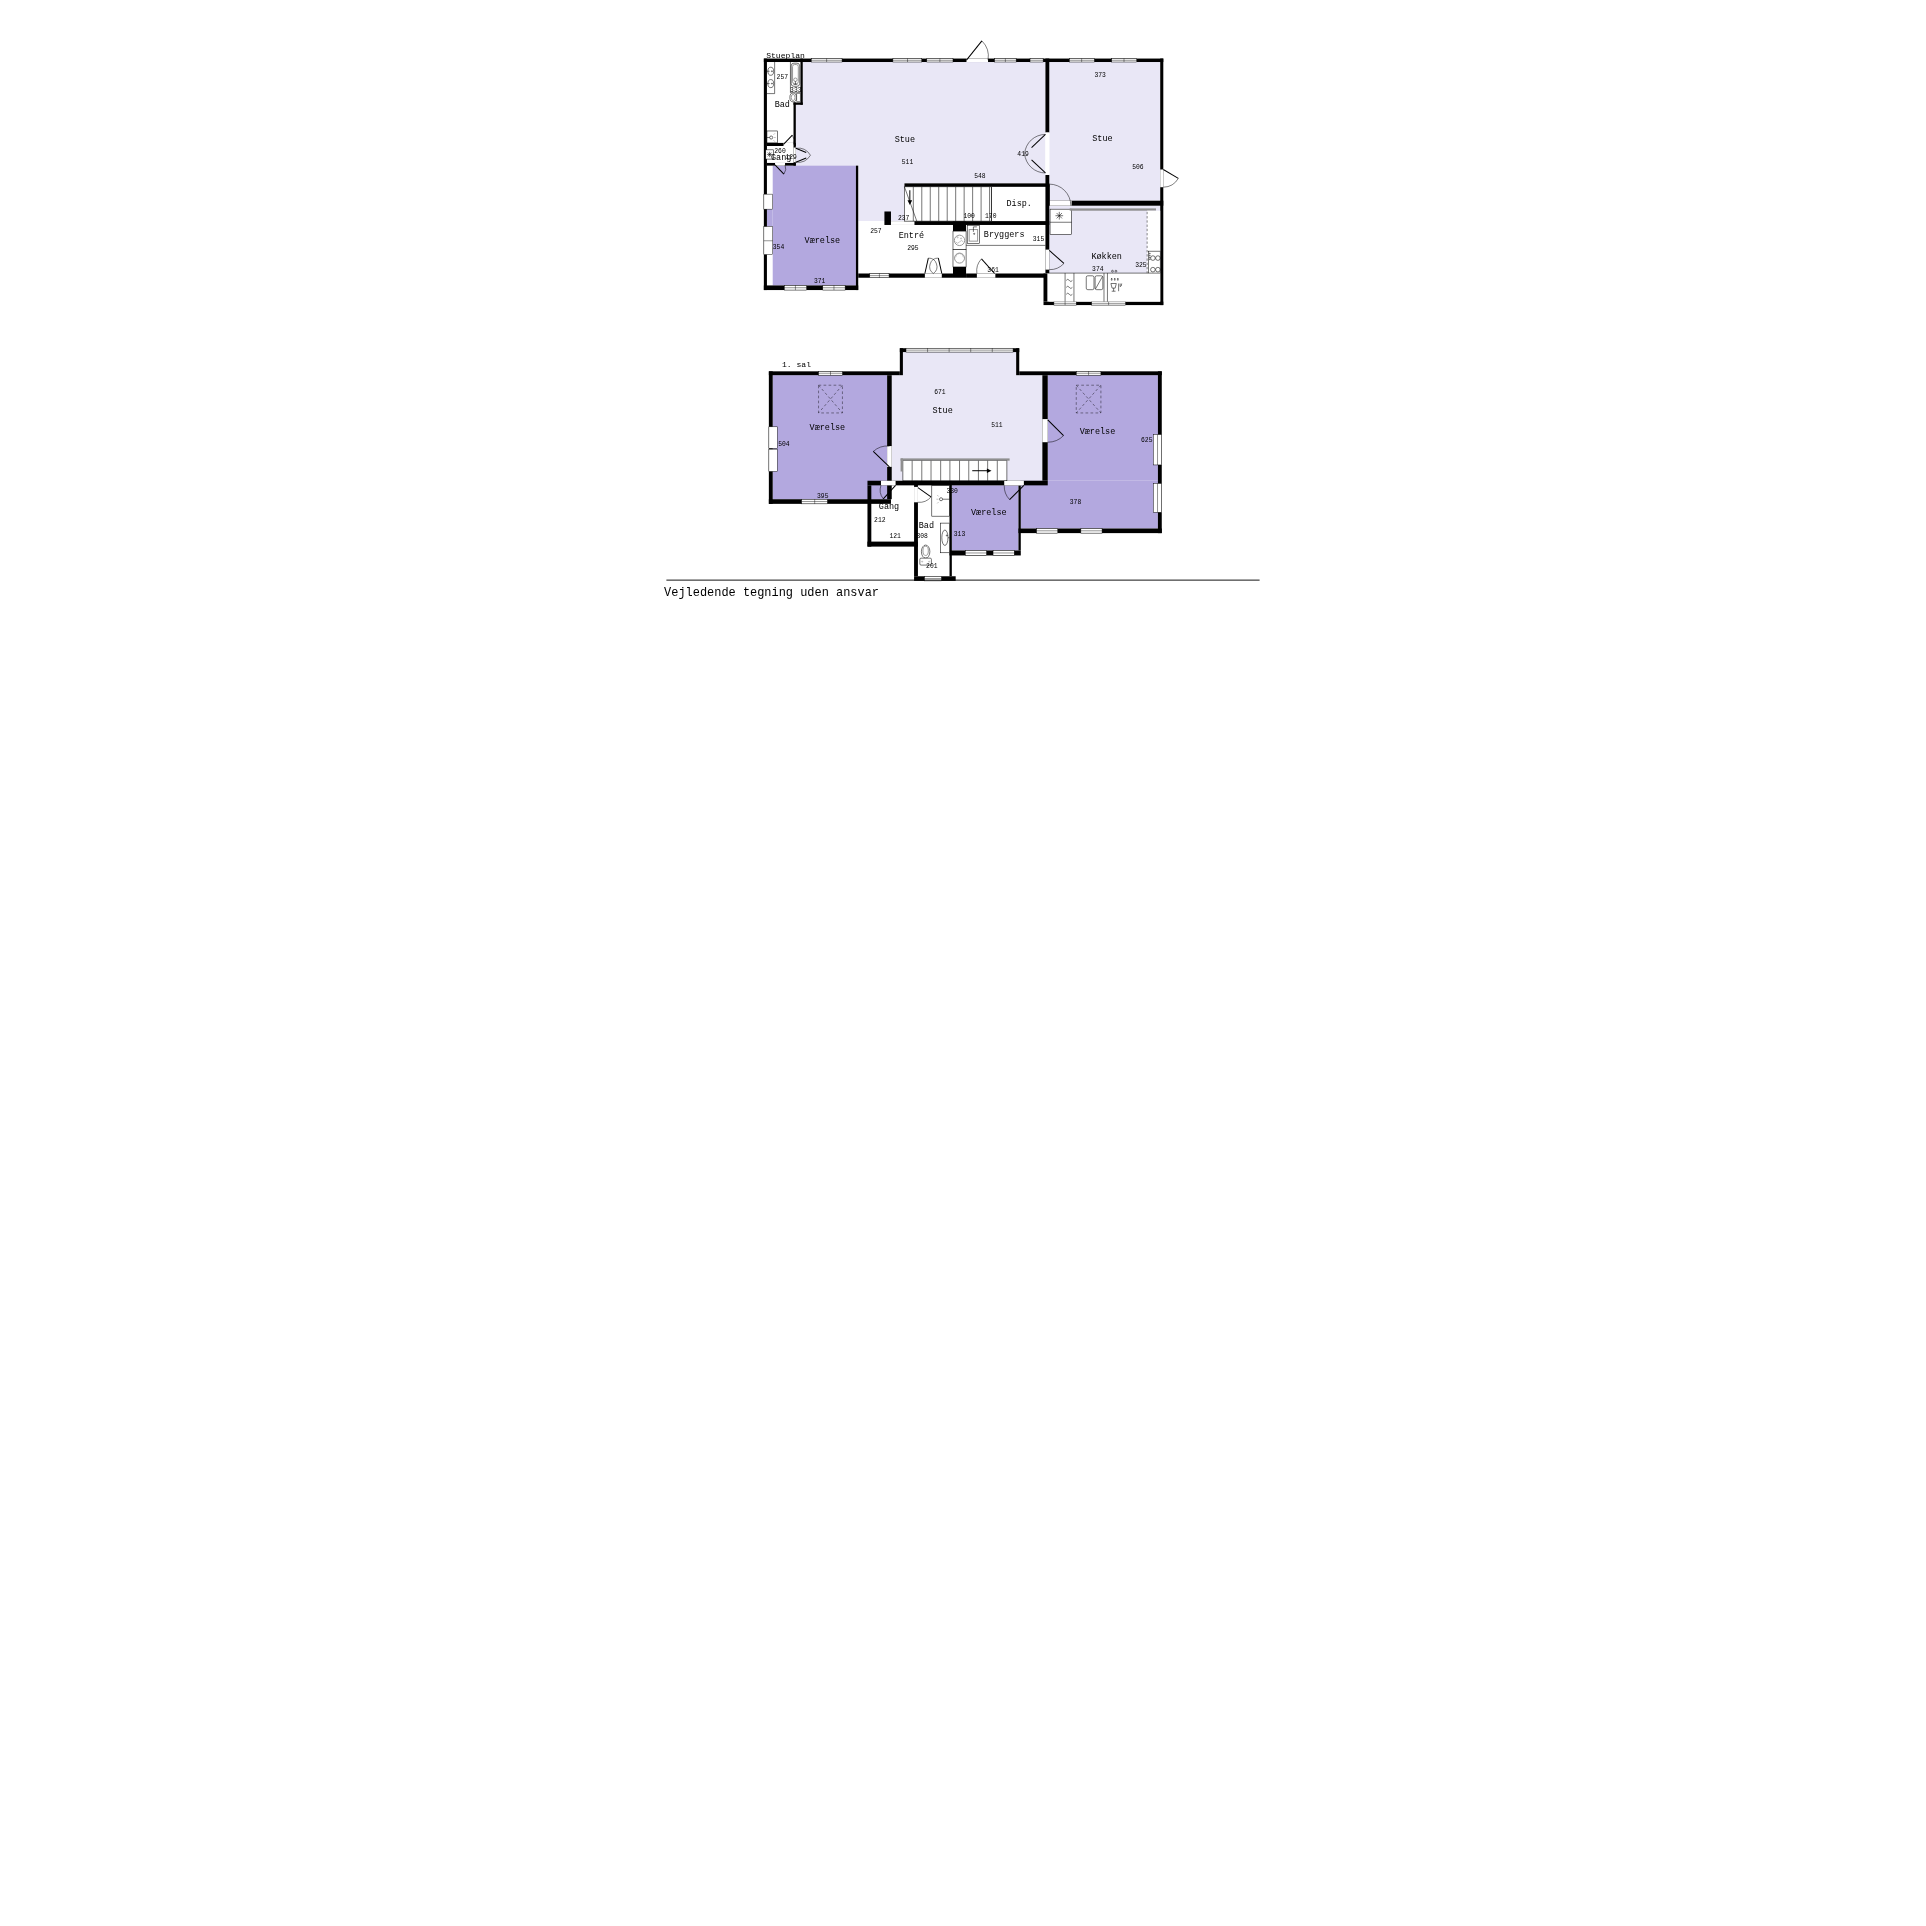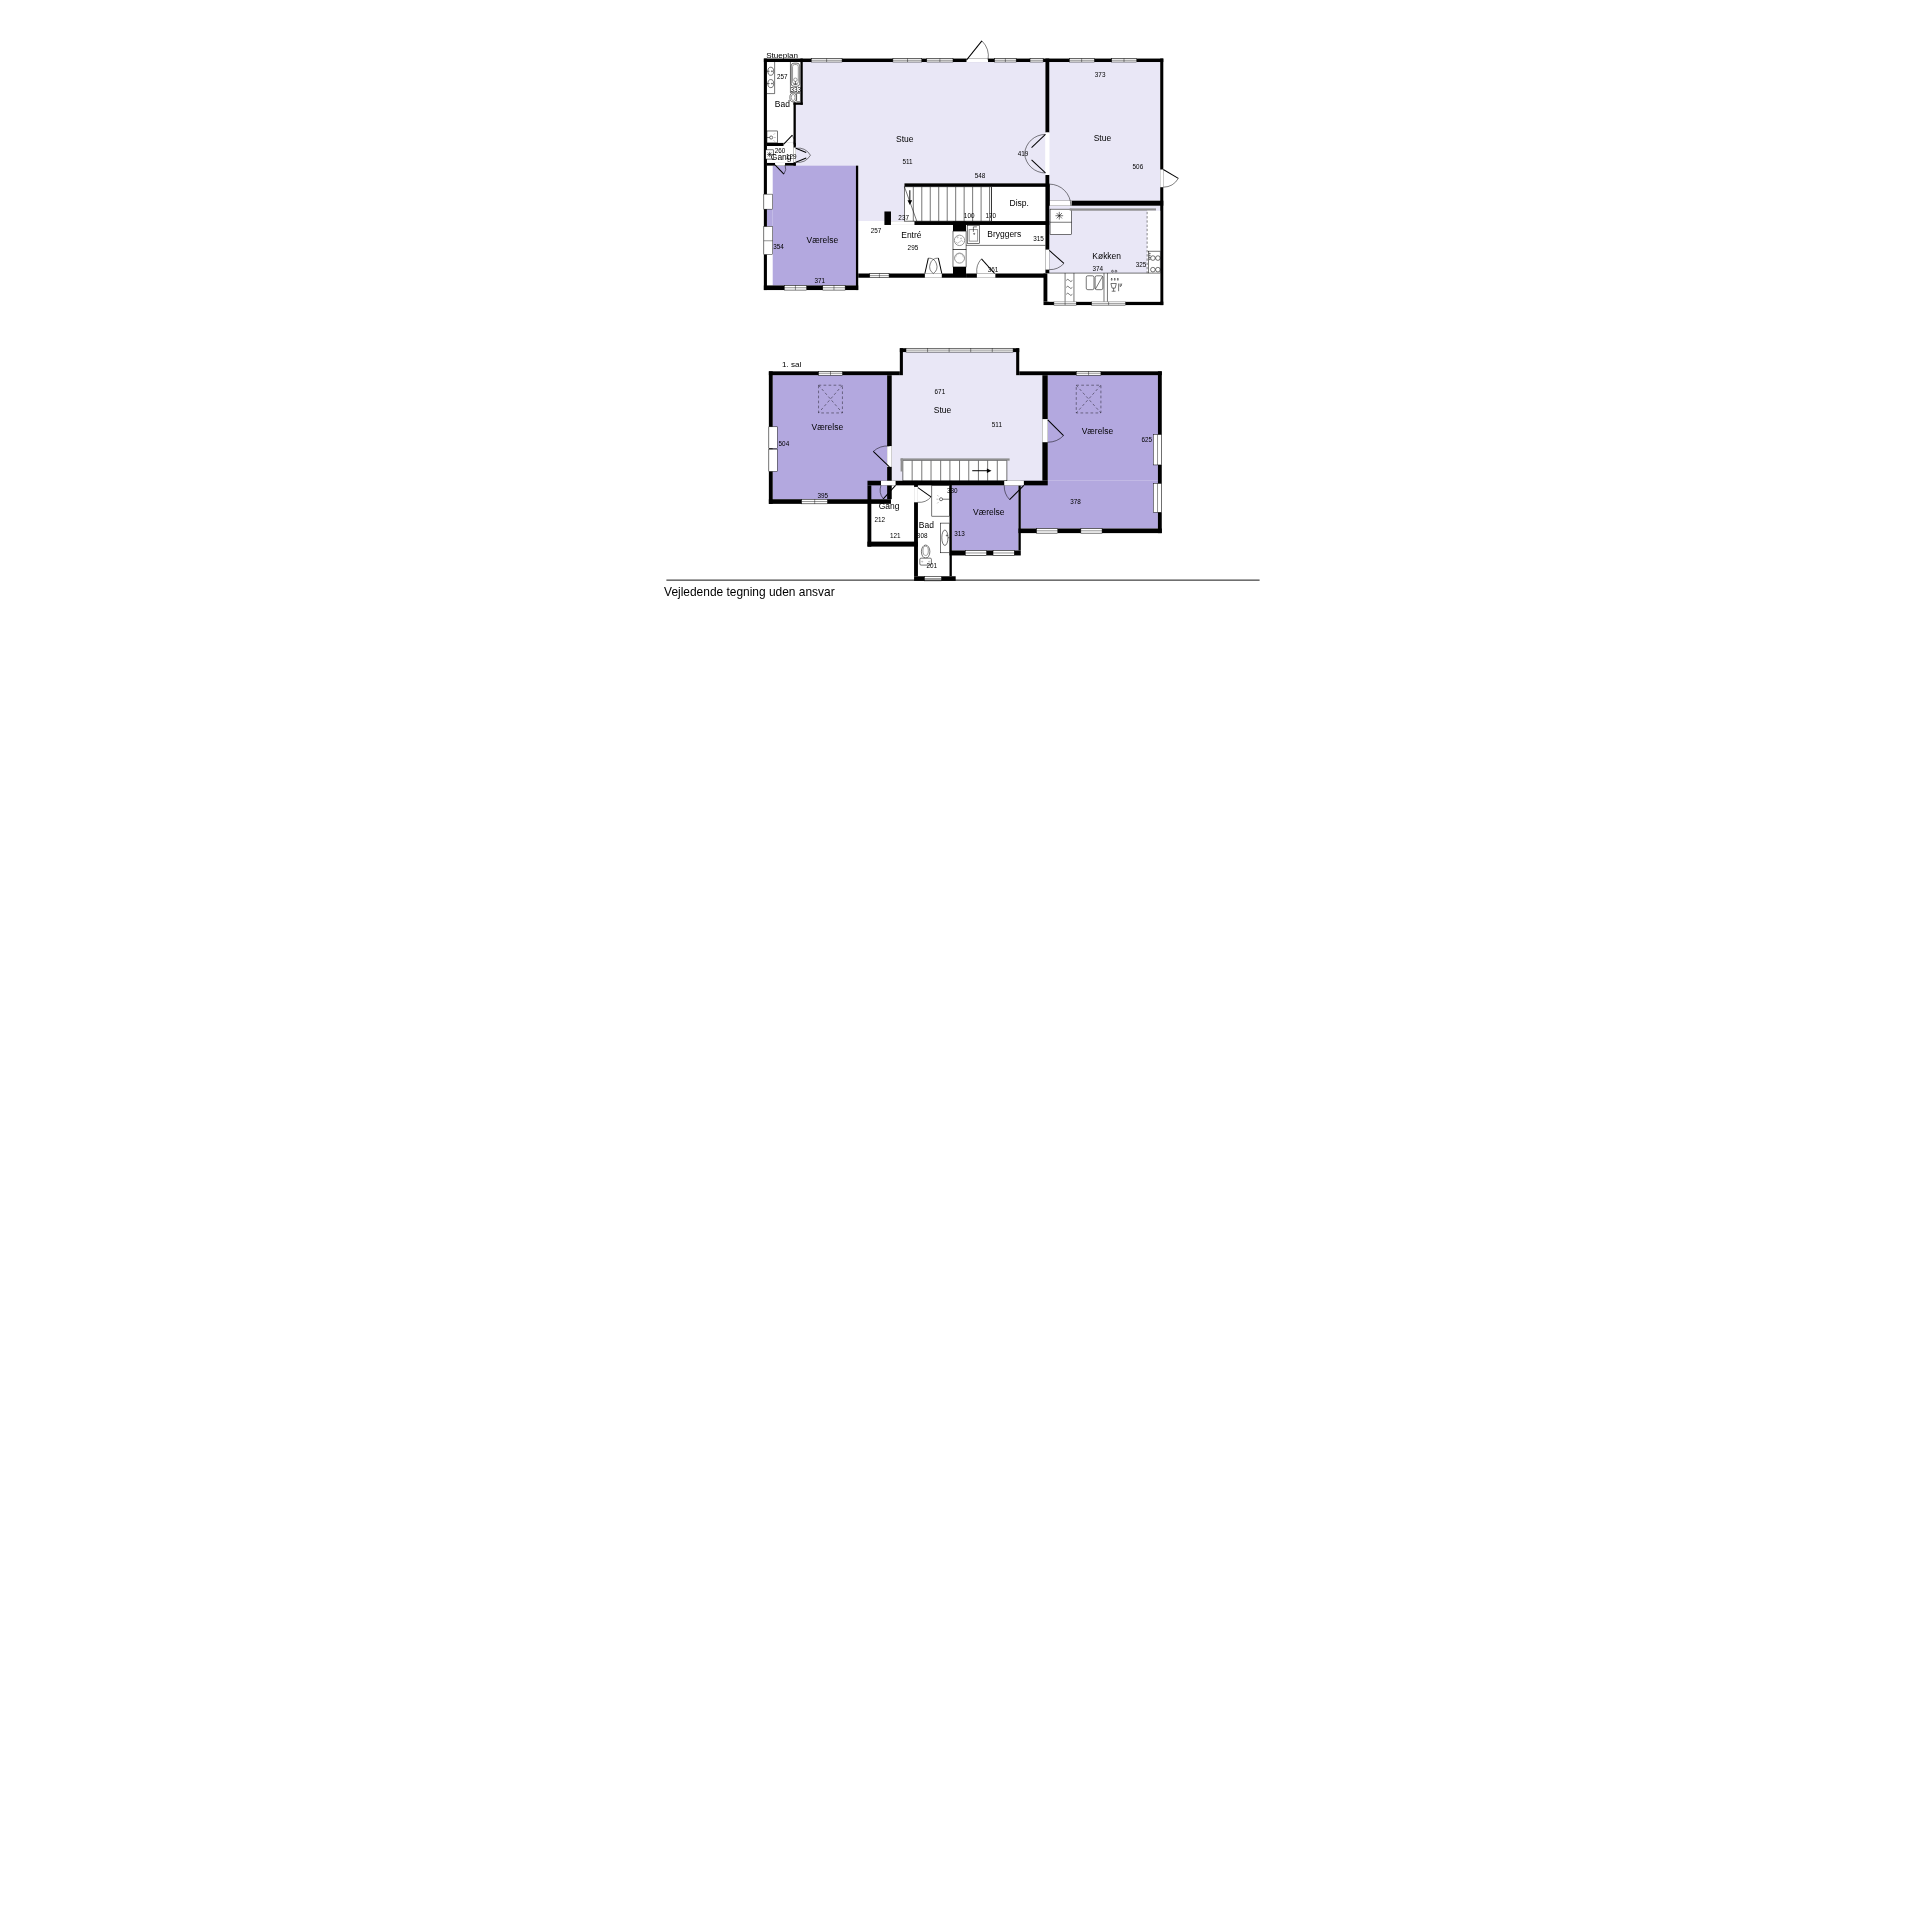--- a/index.html
+++ b/index.html
@@ -1,17 +1,17 @@
 <!DOCTYPE html>
 <html style="--wall: #000000; --stue-fill: #e9e7f6; --room-fill: #b3a8df; --counter-gray: #8f8f8f; --background: #ffffff;font-size:6.2px"><head>
 <meta charset="utf-8">
 <style>
   html,body{margin:0;padding:0;background:#fff}
   .sheet{position:relative;width:604px;height:604px;background:var(--background,#fff);margin:0 auto;
-         font-family:Liberation Sans, sans-serif}
+         font-family:Liberation Mono, monospace}
   svg{display:block}
   .w{fill:var(--wall,#000)}
   .fs{fill:var(--stue-fill,#e9e7f6)}
   .fr{fill:var(--room-fill,#b3a8df)}
   .wh{fill:#fff}
   .gray{fill:var(--counter-gray,#8f8f8f)}
   .ol{fill:none;stroke:var(--wall,#000);stroke-width:1.4}
   .olw{fill:#fff;stroke:var(--wall,#000);stroke-width:1.4}
   .og{fill:none;stroke:var(--counter-gray,#8f8f8f);stroke-width:2.4}
   .ogt{fill:none;stroke:var(--counter-gray,#8f8f8f);stroke-width:1.4}

